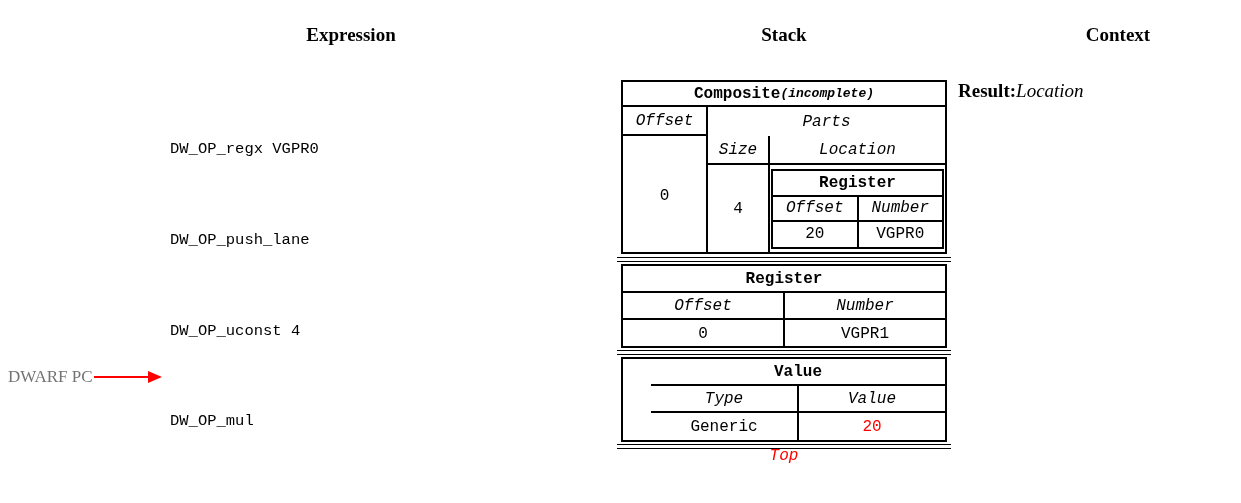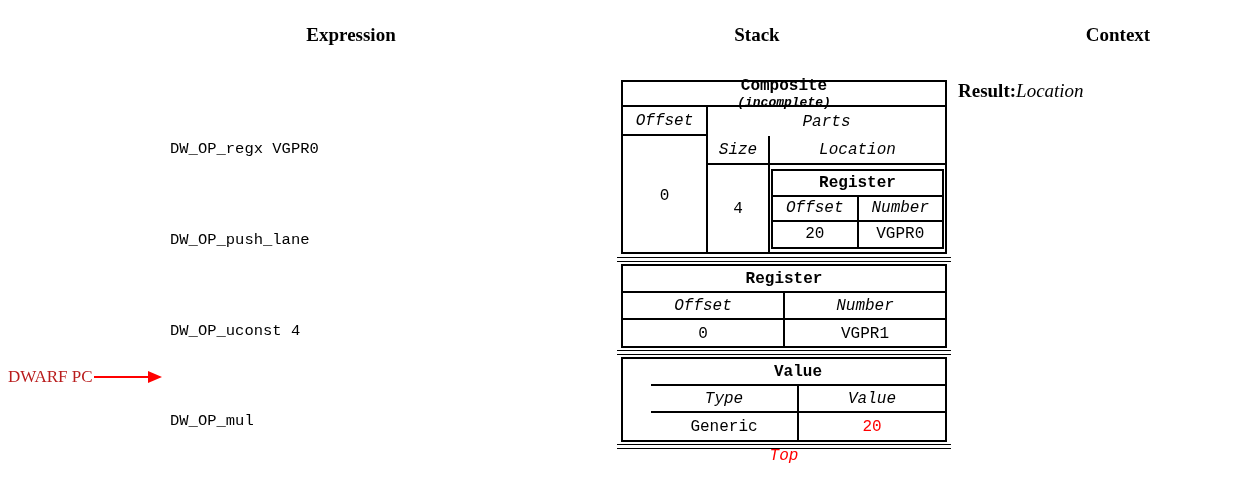--- a/index.html
+++ b/index.html
@@ -17,21 +17,21 @@
   }
   .col-heading {
     position: absolute;
     font-family: "Liberation Serif", serif;
     font-weight: bold;
     font-size: 19px;
     text-align: center;
     white-space: nowrap;
   }
   #heading-expression { left: 251px; top: 24px; width: 200px; }
-  #heading-stack      { left: 657px; top: 24px; width: 200px; }
+  #heading-stack      { left: 684px; top: 24px; width: 200px; }
   #heading-context    { left: 1018px; top: 24px; width: 200px; }
 
   
   #expression-list {
     position: absolute;
     left: 170px;
     top: 74px;
     font-family: "Liberation Mono", monospace;
     font-size: 15.5px;
     line-height: 30.2px;
@@ -40,21 +40,21 @@
   #expression-list .expr-line { height: 30.2px; }
 
   
   #dwarf-pc-marker {
     position: absolute;
     left: 8px;
     top: 365px;
     height: 24px;
     display: flex;
     align-items: center;
-    color: #b91c1c;
+    color: #737373;
   }
   #dwarf-pc-marker .pc-label {
     font-family: "Liberation Serif", serif;
     font-size: 17px;
     white-space: nowrap;
   }
   #dwarf-pc-marker .pc-arrow {
     position: relative;
     width: 68px;
     height: 12px;
@@ -107,21 +107,21 @@
   .red-val { color: #ff0000; }
 
   
   #composite-table {
     left: 621px;
     top: 80px;
     width: 326px;
     height: 174px;
   }
   #composite-table .title-row {
-    position: absolute; left: 0; top: 0; width: 322px; height: 25px; flex-direction: column;
+    position: absolute; left: 0; top: 0; width: 322px; height: 25px;
   }
   #composite-table .cell {
     position: absolute;
     box-sizing: border-box;
     display: flex;
     align-items: center;
     justify-content: center;
     text-align: center;
     font-size: 16px;
     white-space: nowrap;

